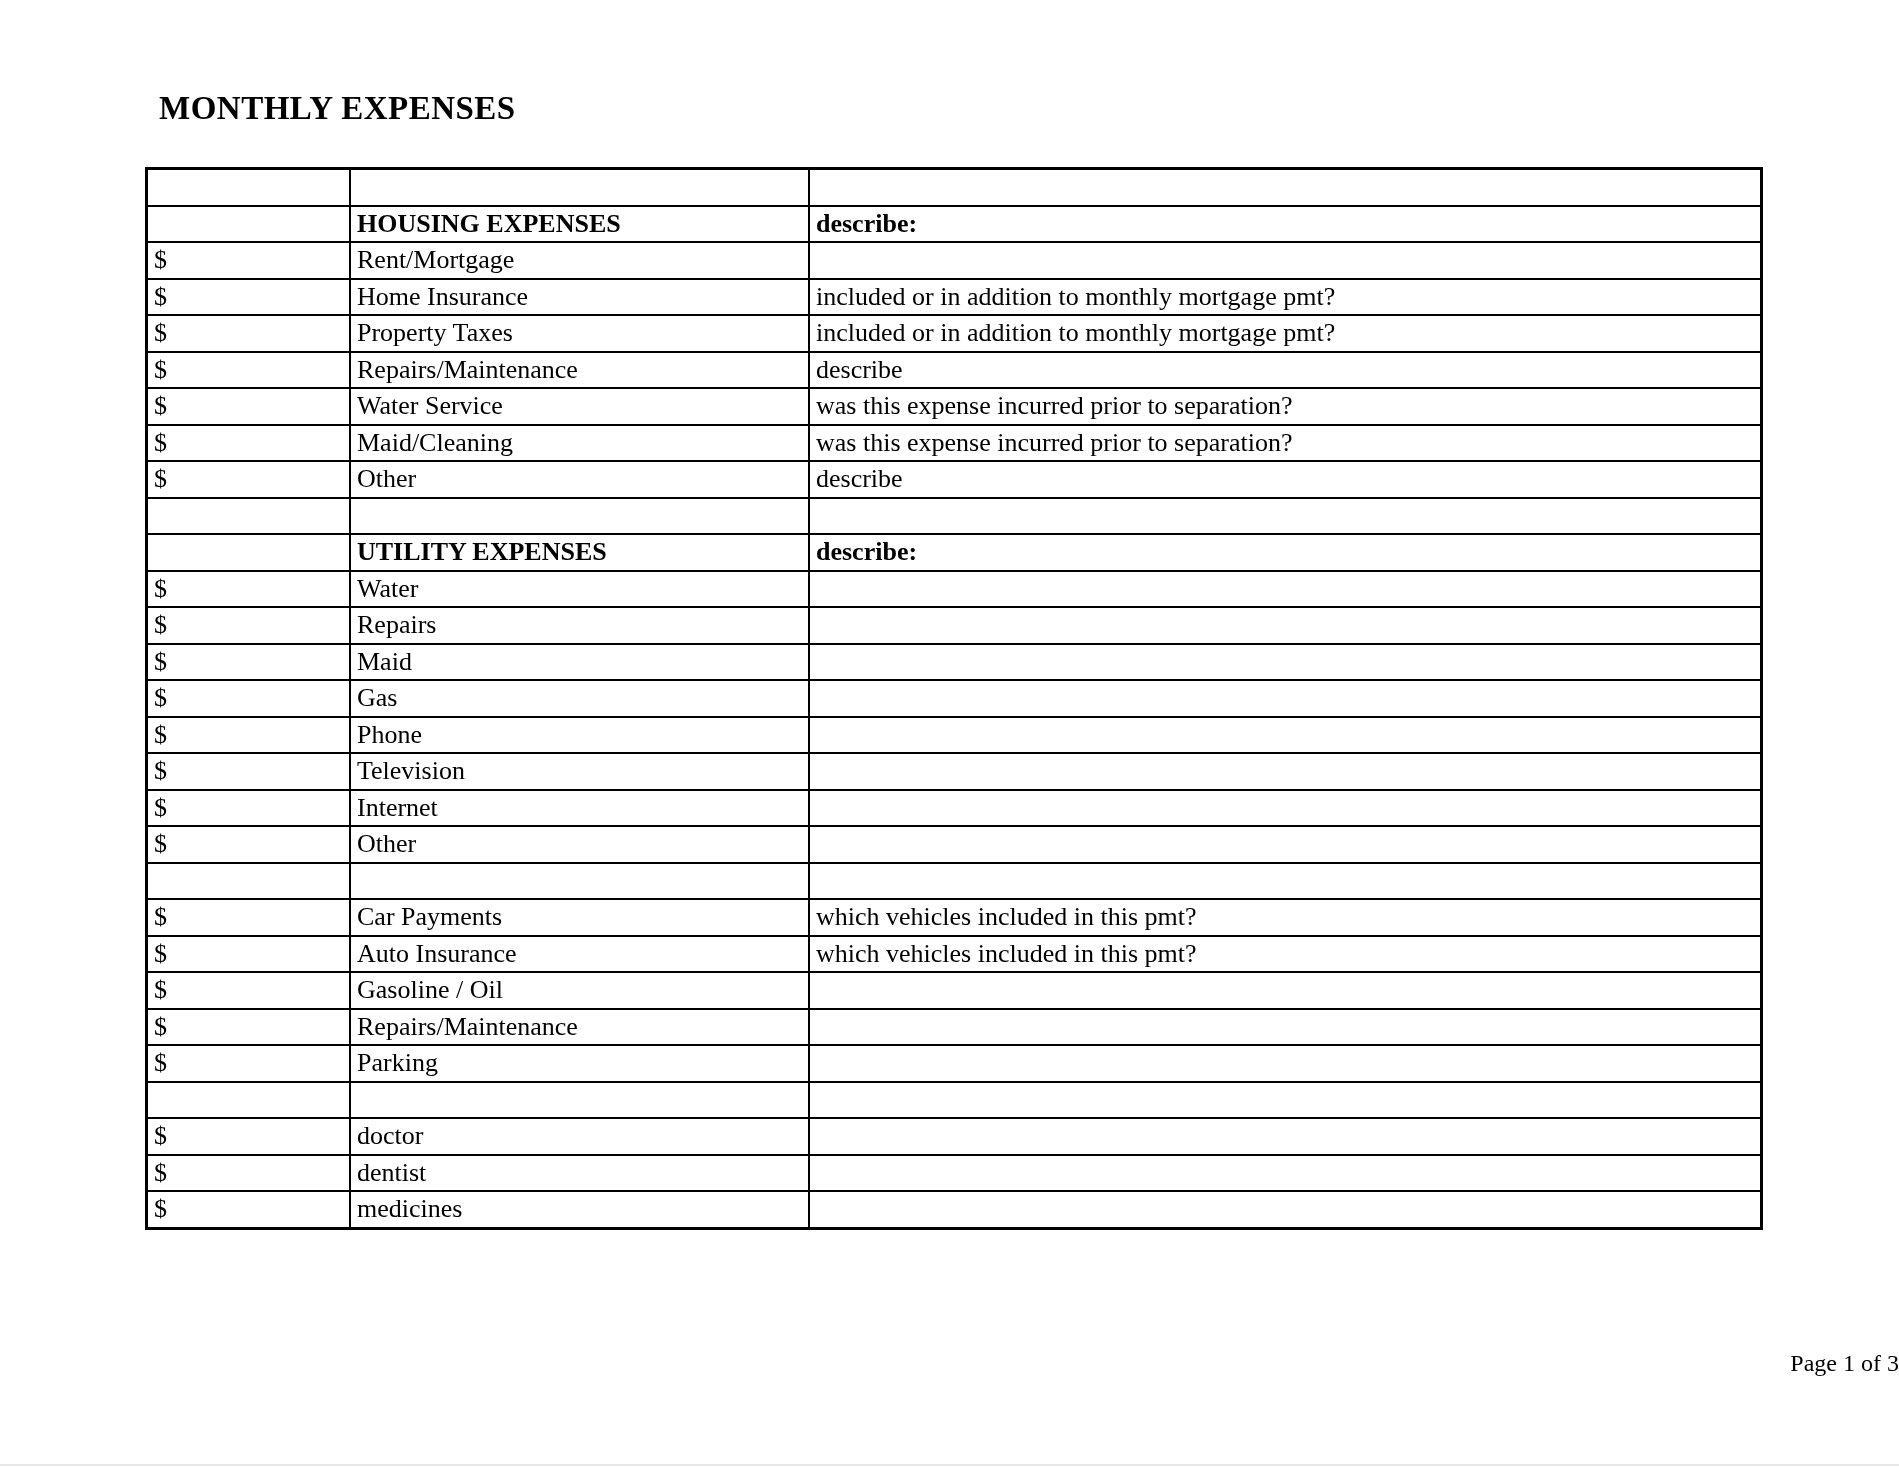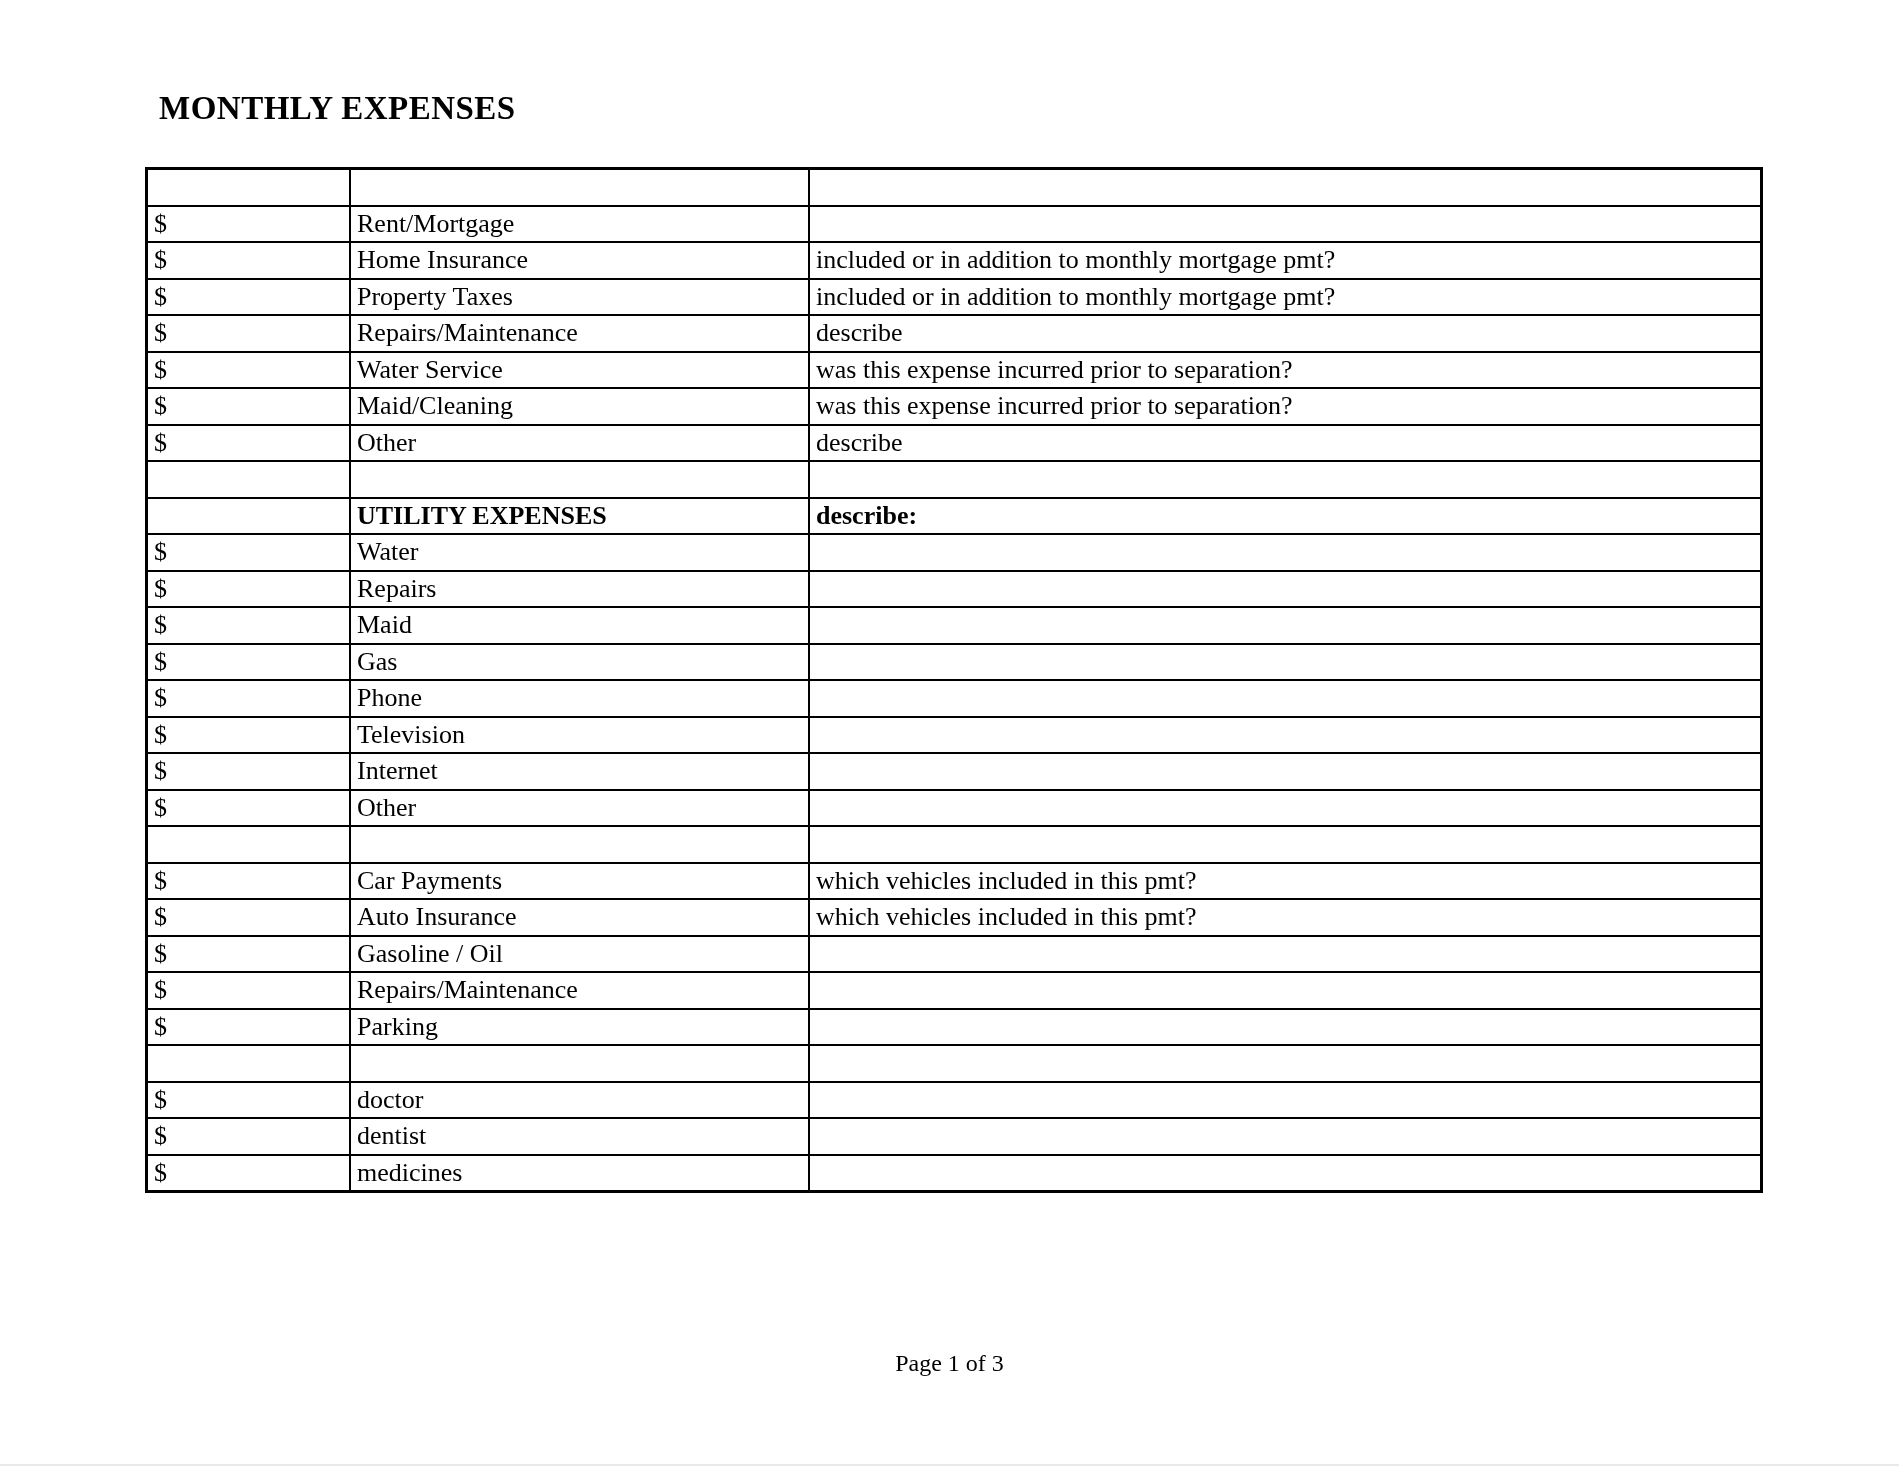--- a/index.html
+++ b/index.html
@@ -49,21 +49,21 @@
   td.c3 { width: 940px; }
   tr.section-header td.c2,
   tr.section-header td.c3 {
     font-weight: bold;
   }
   .page-footer {
     position: absolute;
     left: 0;
     top: 1350px;
     width: 1899px;
-    text-align: center;
+    text-align: right;
     font-size: 24px;
     white-space: nowrap;
   }
   .page-bottom-edge {
     position: absolute;
     left: 0;
     top: 1464px;
     width: 1899px;
     height: 2px;
     background: #e9e9e9;
@@ -75,20 +75,25 @@
 <div class="page-title">MONTHLY EXPENSES</div>
 
 <table class="expenses">
   <tbody>
   <tr>
     <td class="c1"></td>
     <td class="c2"></td>
     <td class="c3"></td>
   </tr>
 
+  <tr class="section-header">
+    <td class="c1"></td>
+    <td class="c2">HOUSING EXPENSES</td>
+    <td class="c3">describe:</td>
+  </tr>
 
   <tr>
     <td class="c1">$</td>
     <td class="c2">Rent/Mortgage</td>
     <td class="c3"></td>
   </tr>
 
   <tr>
     <td class="c1">$</td>
     <td class="c2">Home Insurance</td>

